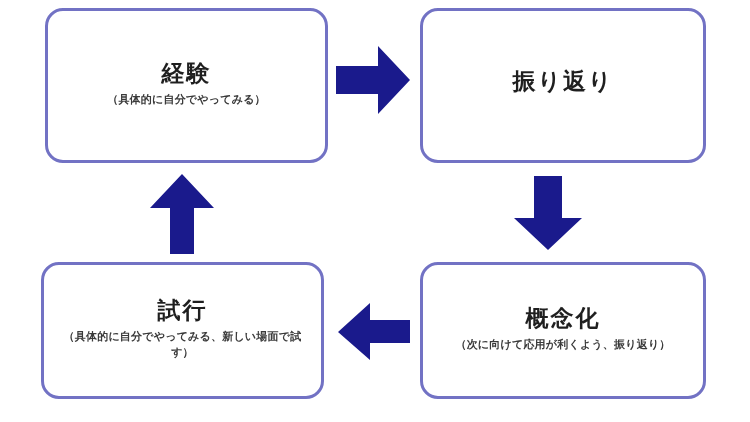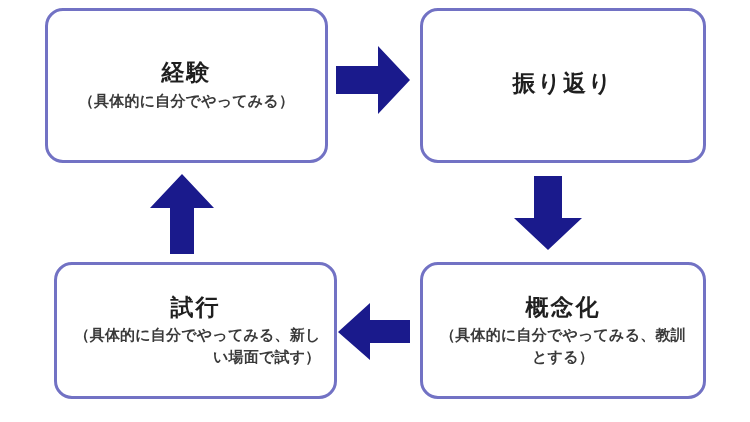--- a/index.html
+++ b/index.html
@@ -6,21 +6,21 @@
     margin: 0;
     padding: 0;
     background: #ffffff;
   }
   #canvas {
     position: relative;
     width: 750px;
     height: 422px;
     background: #ffffff;
     overflow: hidden;
-    font-family: Liberation Sans, sans-serif;
+    font-family: Liberation Mono, monospace;
     border-radius: 6px;
   }
 
   
   .node {
     position: absolute;
     box-sizing: border-box;
     background: #ffffff;
     border: 3px solid #7272c4;
     border-radius: 18px;
@@ -33,31 +33,31 @@
   }
   .node-title {
     font-size: 23px;
     font-weight: bold;
     color: #1f1f1f;
     letter-spacing: 2px;
     line-height: 1.15;
     margin-bottom: 4px;
   }
   .node-sub {
-    font-size: 15px;
+    font-size: 11px;
     font-weight: bold;
     color: #3a3a3a;
     line-height: 1.45;
     letter-spacing: 0.2px;
     max-width: 250px;
   }
 
   #node-experience { left: 45px;  top: 8px;   width: 283px; height: 155px; }
   #node-reflection { left: 420px; top: 8px;   width: 286px; height: 155px; gap: 29px; }
-  #node-trial      { left: 54px;  top: 262px; width: 283px; height: 137px; text-align: right; }
+  #node-trial      { left: 41px;  top: 262px; width: 283px; height: 137px; }
   #node-concept    { left: 420px; top: 262px; width: 286px; height: 137px; }
 
   
   .arrow {
     position: absolute;
   }
   .arrow svg { display: block; }
 
   #arrow-right { left: 336px; top: 44px; }
   #arrow-down  { left: 512px; top: 176px; }
@@ -78,21 +78,21 @@
     <div class="node-title">振り返り</div>
   </div>
 
   <div class="node" id="node-trial">
     <div class="node-title">試行</div>
     <div class="node-sub">（具体的に自分でやってみる、新しい場面で試す）</div>
   </div>
 
   <div class="node" id="node-concept">
     <div class="node-title">概念化</div>
-    <div class="node-sub">（具体的に自分でやってみる、教訓とする）</div>
+    <div class="node-sub">（次に向けて応用が利くよう、振り返り）</div>
   </div>
 
   <div class="arrow" id="arrow-right">
     <svg width="76" height="72" viewBox="0 0 76 72">
       <polygon points="0,22 42,22 42,2 74,36 42,70 42,50 0,50" fill="#1a1a8c"></polygon>
     </svg>
   </div>
 
   <div class="arrow" id="arrow-down">
     <svg width="72" height="76" viewBox="0 0 72 76">

